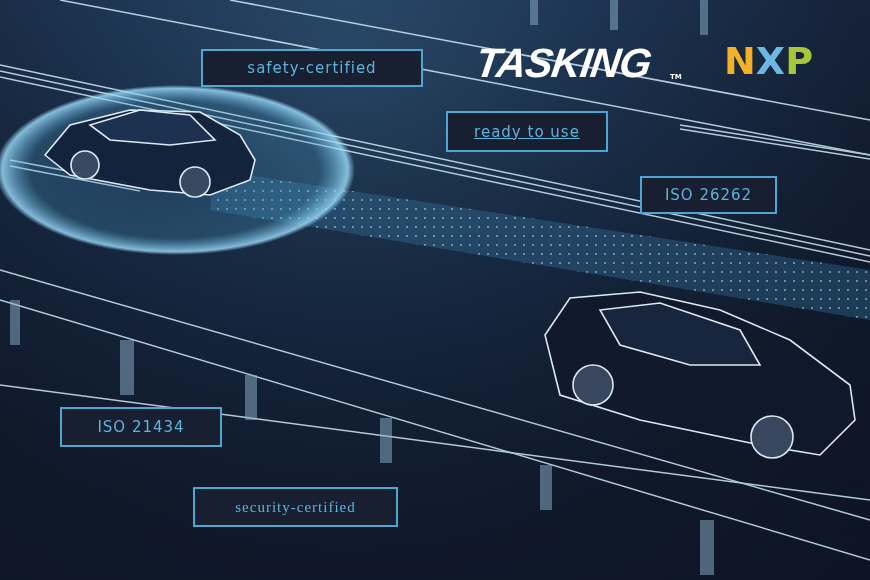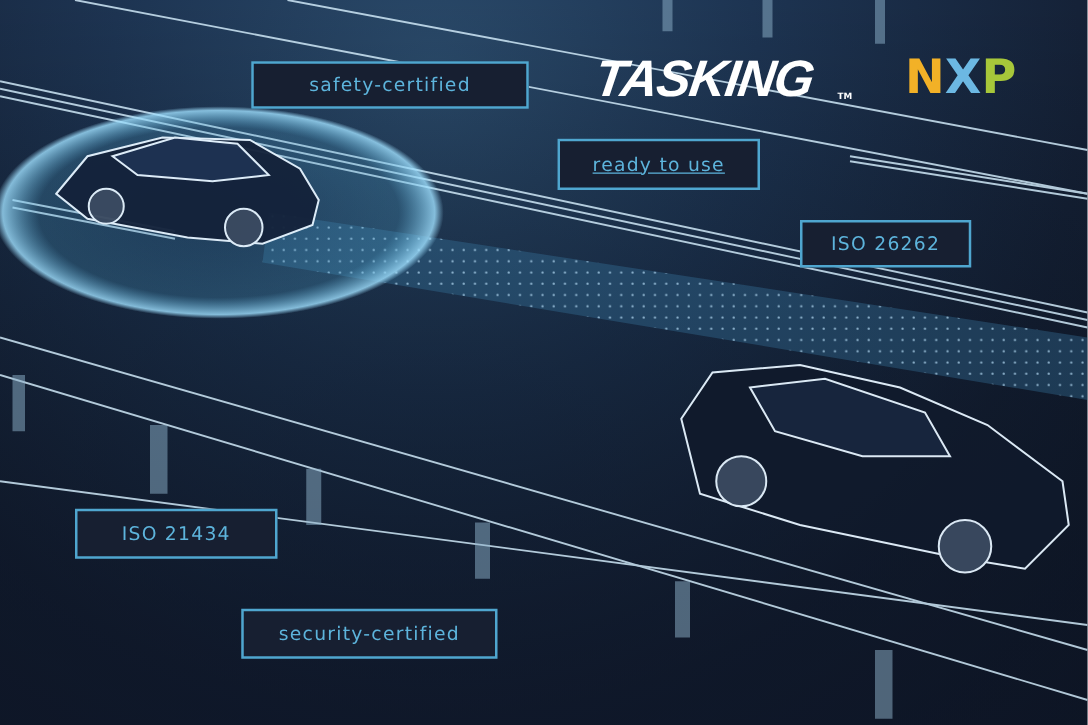--- a/index.html
+++ b/index.html
@@ -90,14 +90,14 @@
   <div class="nxp">
     <span style="color:#f2b127">N</span>
     <span style="color:#6cb8e3">X</span>
     <span style="color:#a7c73a">P</span>
   </div>
 
   <div class="label" style="left:201px;top:49px;width:222px;height:38px;">safety-certified</div>
   <div class="label" style="left:446px;top:111px;width:162px;height:41px;text-decoration:underline;">ready to use</div>
   <div class="label" style="left:640px;top:176px;width:137px;height:38px;">ISO 26262</div>
   <div class="label" style="left:17px;top:407px;width:162px;height:40px;margin-left:43px;">ISO 21434</div>
-  <div class="label" style="left:193px;top:487px;width:205px;height:40px;">security-certified</div>
+  <div class="label" style="left:193px;top:487px;width:205px;height:40px;font-family:Liberation Serif, serif;">security-certified</div>
 </div>
 
 </body></html>

